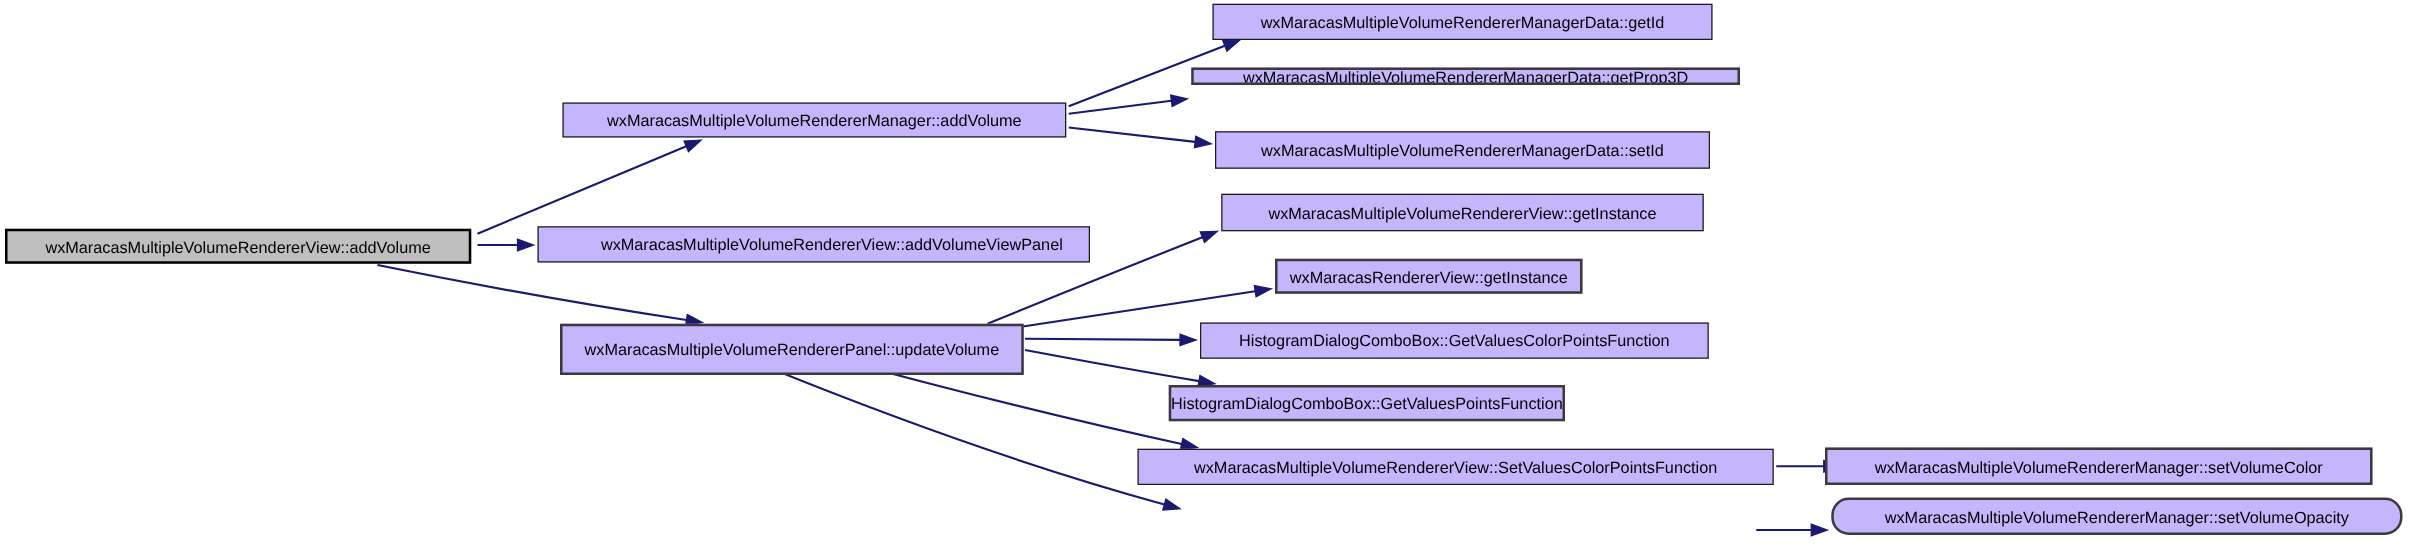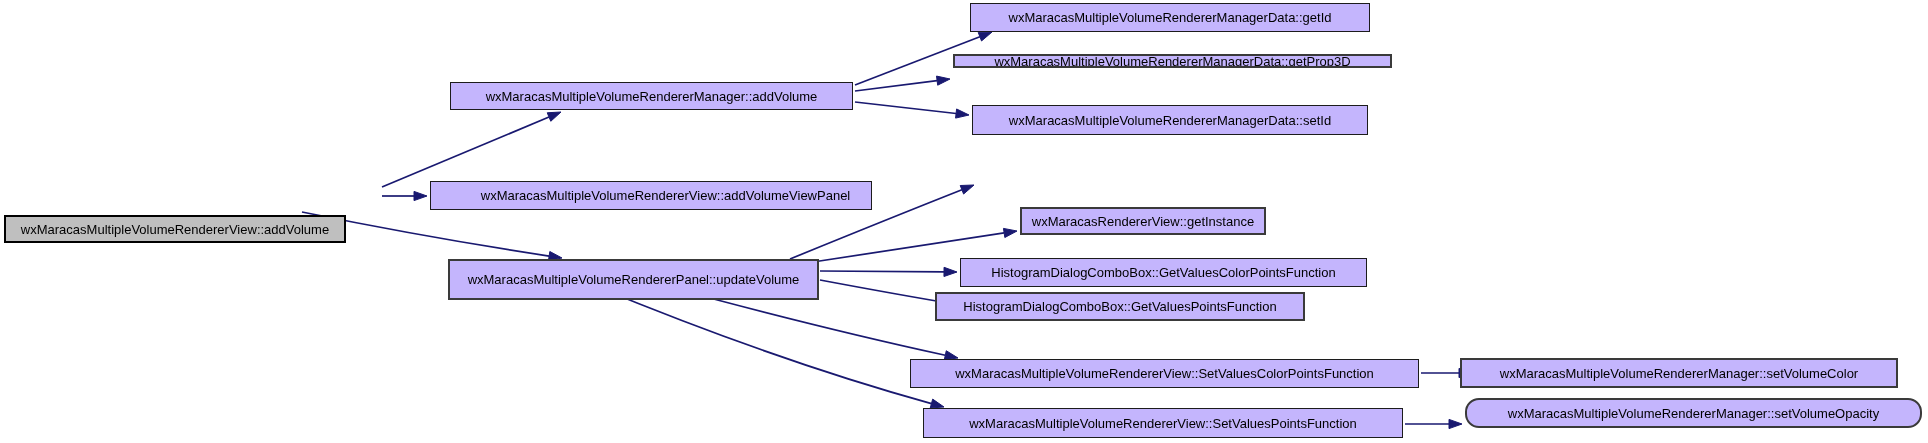--- a/index.html
+++ b/index.html
@@ -70,27 +70,27 @@
       <path d="M972,307 L959.9331143317868,300.3254011154025 L958.4206436485774,309.4002252146582 Z" fill="#191970" stroke="#191970"></path>
       <path d="M665,286 Q820,328 945.2967072690036,355.2384146236964" fill="none" stroke="#191970" stroke-width="1.7"></path>
       <path d="M958,358 L946.2738836329264,350.74340334965154 L944.3195309050808,359.7334258977413 Z" fill="#191970" stroke="#191970"></path>
       <path d="M595,286 Q780,362 931.4633775305109,403.5600731028841" fill="none" stroke="#191970" stroke-width="1.7"></path>
       <path d="M944,407 L932.6805824325673,399.1240374598341 L930.2461726284545,407.99610874593407 Z" fill="#191970" stroke="#191970"></path>
       <path d="M1421,373 Q1446.5,373 1459,373" fill="none" stroke="#191970" stroke-width="1.7"></path>
       <path d="M1472,373 L1459,368.4 L1459,377.6 Z" fill="#191970" stroke="#191970"></path>
       <path d="M1405,424 Q1433.5,424 1449,424" fill="none" stroke="#191970" stroke-width="1.7"></path>
       <path d="M1462,424 L1449,419.4 L1449,428.6 Z" fill="#191970" stroke="#191970"></path>
     </svg>
-<div class="node root" style="left: 4px; top: 183px; width: 342px; height: 28px; margin-top: 32px;">wxMaracasMultipleVolumeRendererView::addVolume</div>
+<div class="node root" style="left: 4px; top: 183px; width: 373px; height: 28px;">wxMaracasMultipleVolumeRendererView::addVolume</div>
     <div class="node" style="left: 450px; top: 82px; width: 403px; height: 28px;">wxMaracasMultipleVolumeRendererManager::addVolume</div>
     <div class="node" style="left: 970px; top: 3px; width: 400px; height: 29px;">wxMaracasMultipleVolumeRendererManagerData::getId</div>
     <div class="node bold" style="left: 953px; top: 54px; width: 439px; height: 14px;">wxMaracasMultipleVolumeRendererManagerData::getProp3D</div>
     <div class="node" style="left: 972px; top: 105px; width: 396px; height: 30px;">wxMaracasMultipleVolumeRendererManagerData::setId</div>
     <div class="node" style="left: 430px; top: 181px; width: 442px; height: 29px; padding-left: 32px;">wxMaracasMultipleVolumeRendererView::addVolumeViewPanel</div>
     <div class="node bold" style="left: 448px; top: 259px; width: 371px; height: 41px;">wxMaracasMultipleVolumeRendererPanel::updateVolume</div>
+    <div class="node" style="left: 977px; top: 155px; width: 386px; height: 30px;">wxMaracasMultipleVolumeRendererView::getInstance</div>
     <div class="node bold" style="left: 1020px; top: 207px; width: 246px; height: 28px;">wxMaracasRendererView::getInstance</div>
     <div class="node" style="left: 960px; top: 258px; width: 407px; height: 29px;">HistogramDialogComboBox::GetValuesColorPointsFunction</div>
-    <div class="node bold" style="left: 935px; top: 292px; width: 370px; height: 29px;">HistogramDialogComboBox::GetValuesPointsFunction</div>
+    <div class="node bold" style="left: 935px; top: 308px; width: 317px; height: 29px;">HistogramDialogComboBox::GetValuesPointsFunction</div>
     <div class="node" style="left: 910px; top: 359px; width: 509px; height: 29px;">wxMaracasMultipleVolumeRendererView::SetValuesColorPointsFunction</div>
-    <div class="node" style="left: 923px; top: 408px; width: 480px; height: 30px;">wxMaracasMultipleVolumeRendererView::SetValuesPointsFunction</div>
     <div class="node bold" style="left: 1460px; top: 358px; width: 438px; height: 30px;">wxMaracasMultipleVolumeRendererManager::setVolumeColor</div>
     <div class="node bold" style="left: 1465px; top: 398px; width: 457px; height: 30px; border-radius: 14px;">wxMaracasMultipleVolumeRendererManager::setVolumeOpacity</div>
   </div>
 
 </body></html>

